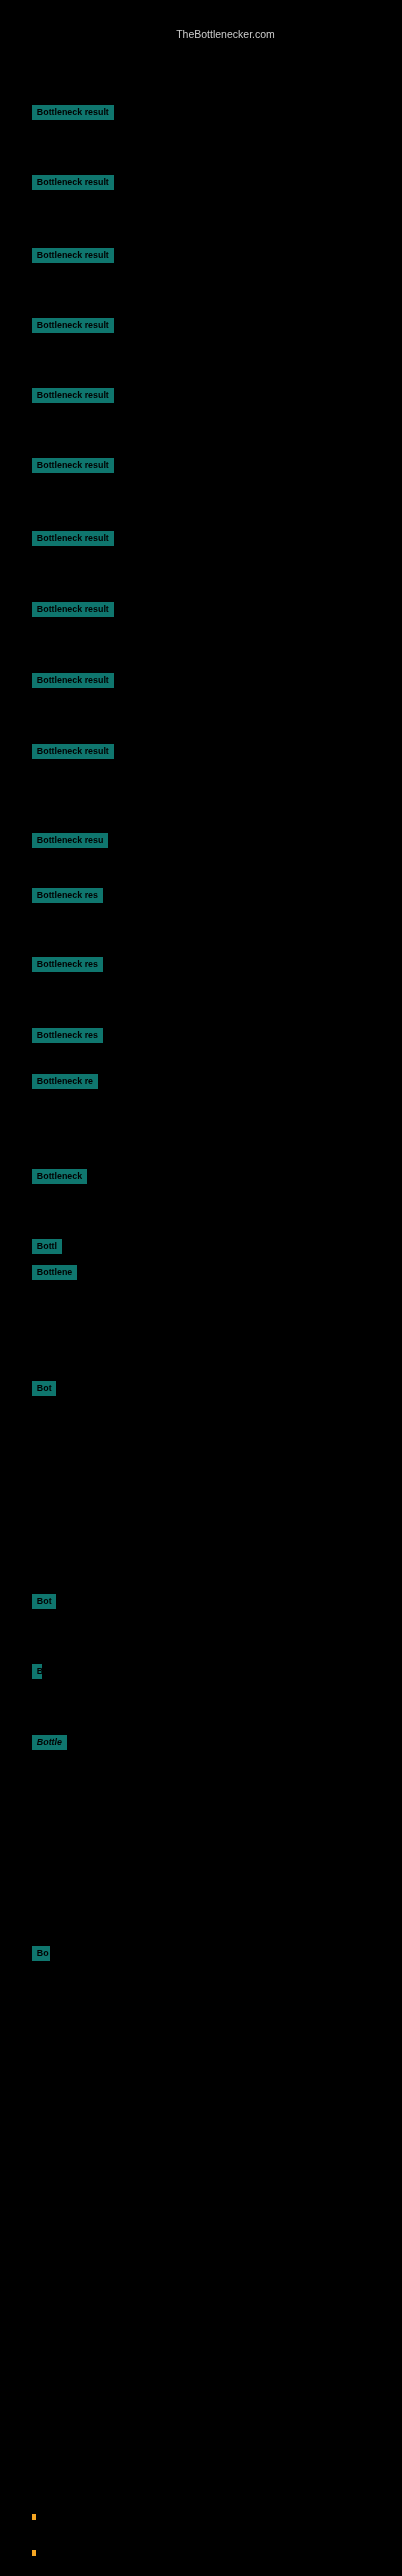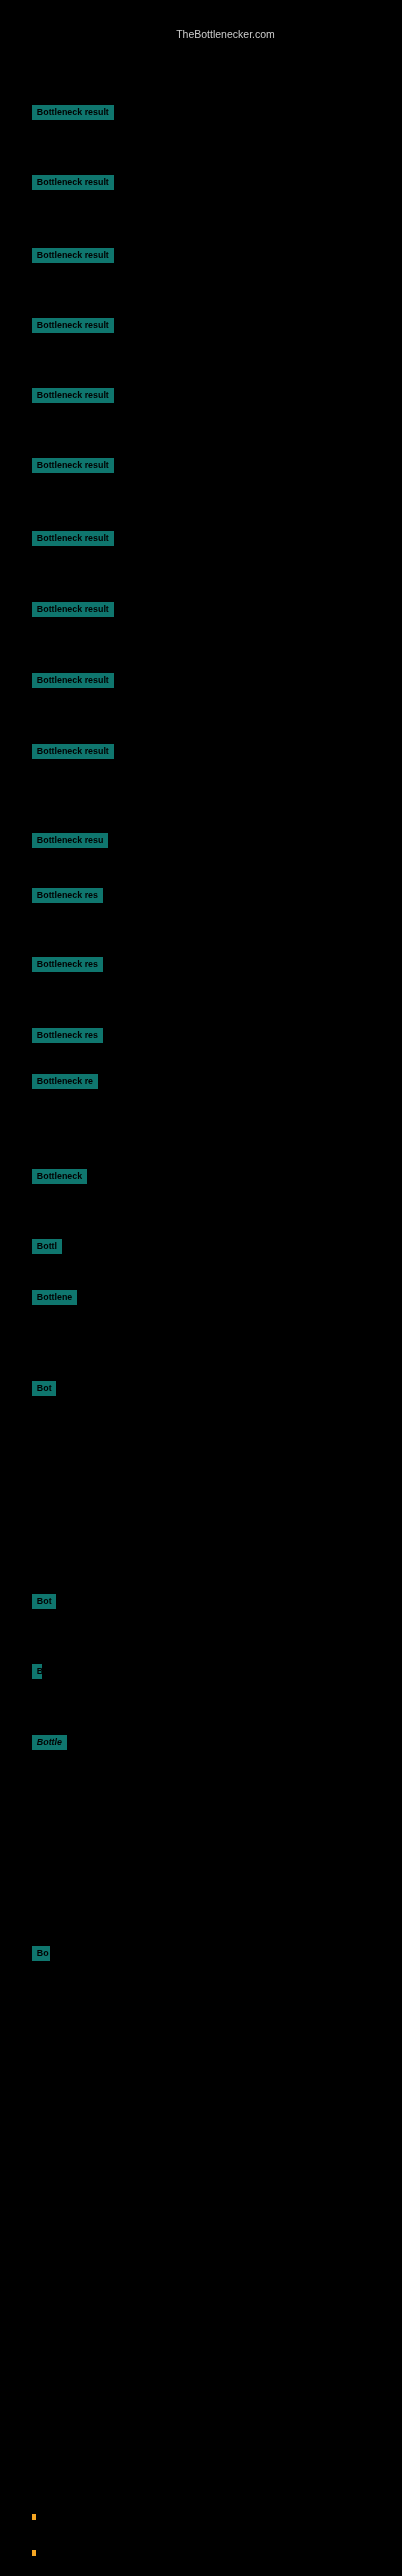--- a/index.html
+++ b/index.html
@@ -62,21 +62,21 @@
     <div class="bottleneck-label" style="top: 542px; max-width: 116px;">Bottleneck result</div>
     <div class="bottleneck-label" style="top: 613px; max-width: 111px;">Bottleneck result</div>
     <div class="bottleneck-label" style="top: 684px; max-width: 106px;">Bottleneck result</div>
     <div class="bottleneck-label" style="top: 773px; max-width: 101px;">Bottleneck resu</div>
     <div class="bottleneck-label" style="top: 828px; max-width: 97px;">Bottleneck res</div>
     <div class="bottleneck-label" style="top: 897px; max-width: 105px;">Bottleneck res</div>
     <div class="bottleneck-label" style="top: 968px; max-width: 93px;">Bottleneck res</div>
     <div class="bottleneck-label" style="top: 1014px; max-width: 87px;">Bottleneck re</div>
     <div class="bottleneck-label" style="top: 1109px; max-width: 71px;">Bottleneck</div>
     <div class="bottleneck-label" style="top: 1179px; max-width: 40px;">Bottl</div>
-    <div class="bottleneck-label" style="top: 1230px; max-width: 58px;">Bottlene</div>
+    <div class="bottleneck-label" style="top: 1205px; max-width: 58px;">Bottlene</div>
     <div class="bottleneck-label" style="top: 1321px; max-width: 28px;">Bot</div>
     <div class="bottleneck-label" style="top: 1534px; max-width: 28px;">Bot</div>
     <div class="bottleneck-label" style="top: 1604px; max-width: 9.7px;">B</div>
     <div class="bottleneck-label" style="top: 1675px; max-width: 44px; font-style: italic;">Bottle</div>
     <div class="bottleneck-label" style="top: 1886px; max-width: 17.7px;">Bo</div>
     <div class="small-bar" style="top: 2454px; width: 4px;"></div>
     <div class="small-bar" style="top: 2490px; width: 4px;"></div>
     <div class="small-bar" style="top: 2525px; width: 4px;"></div>
   </div>
 

